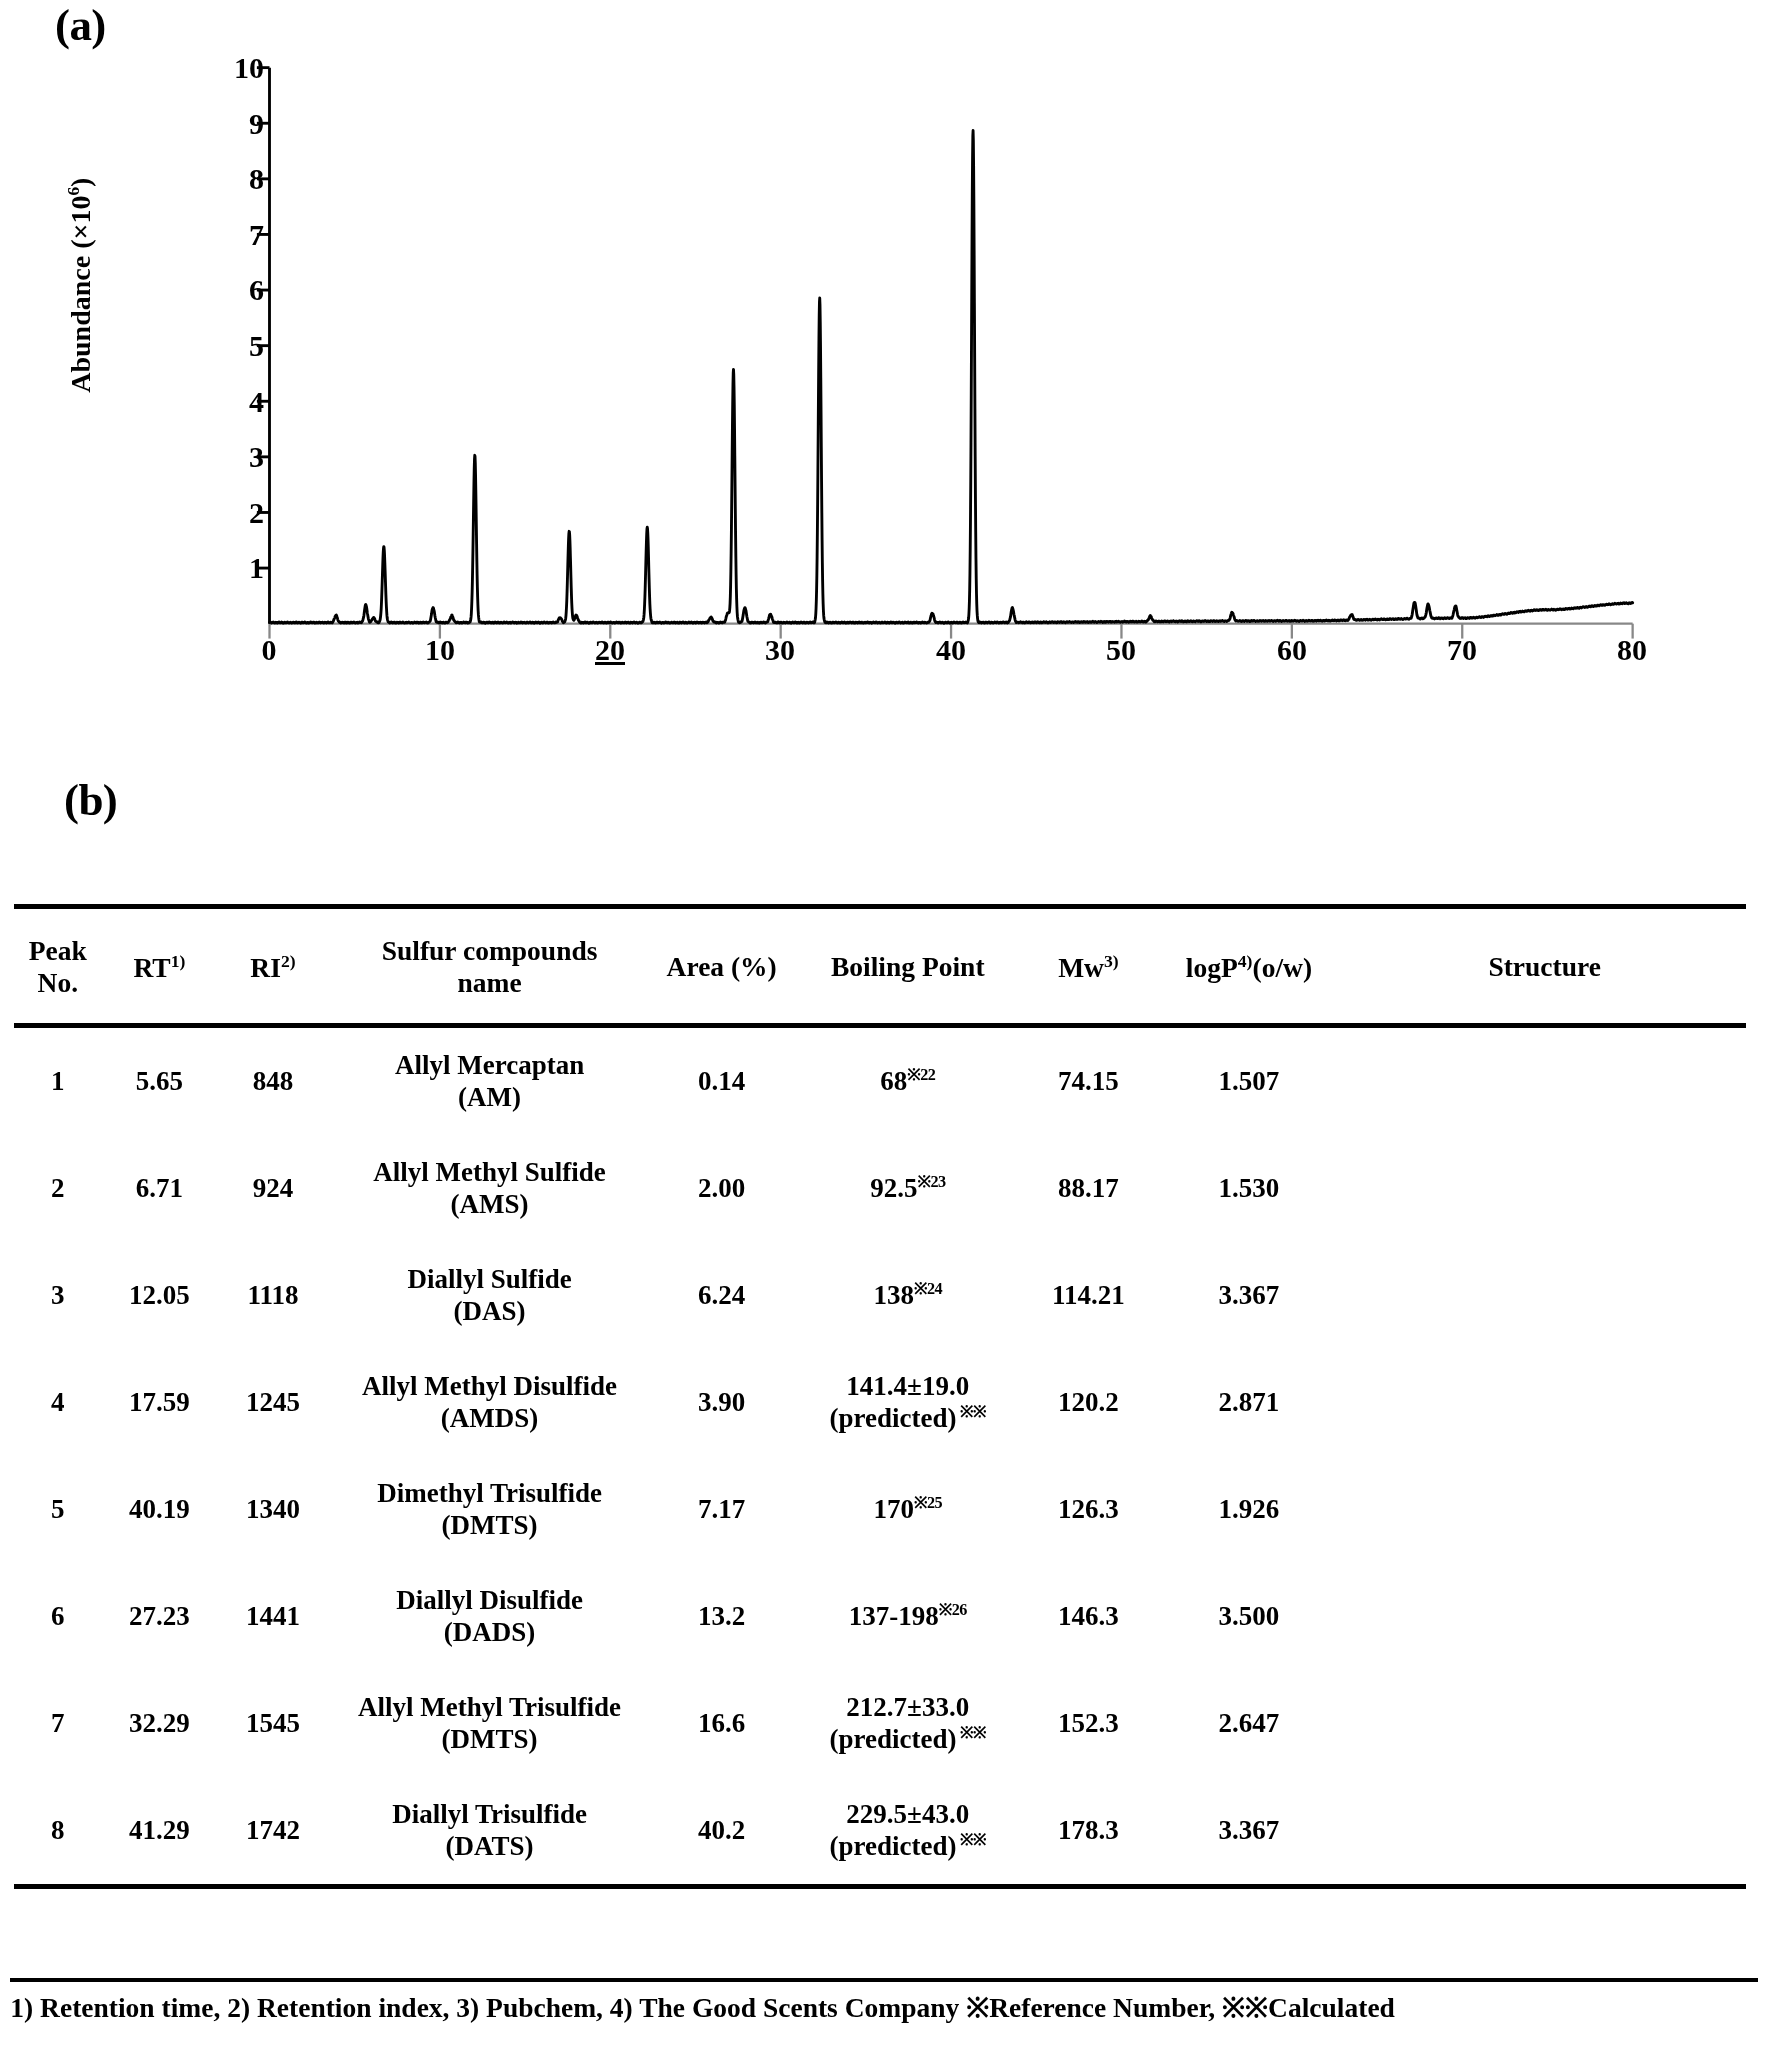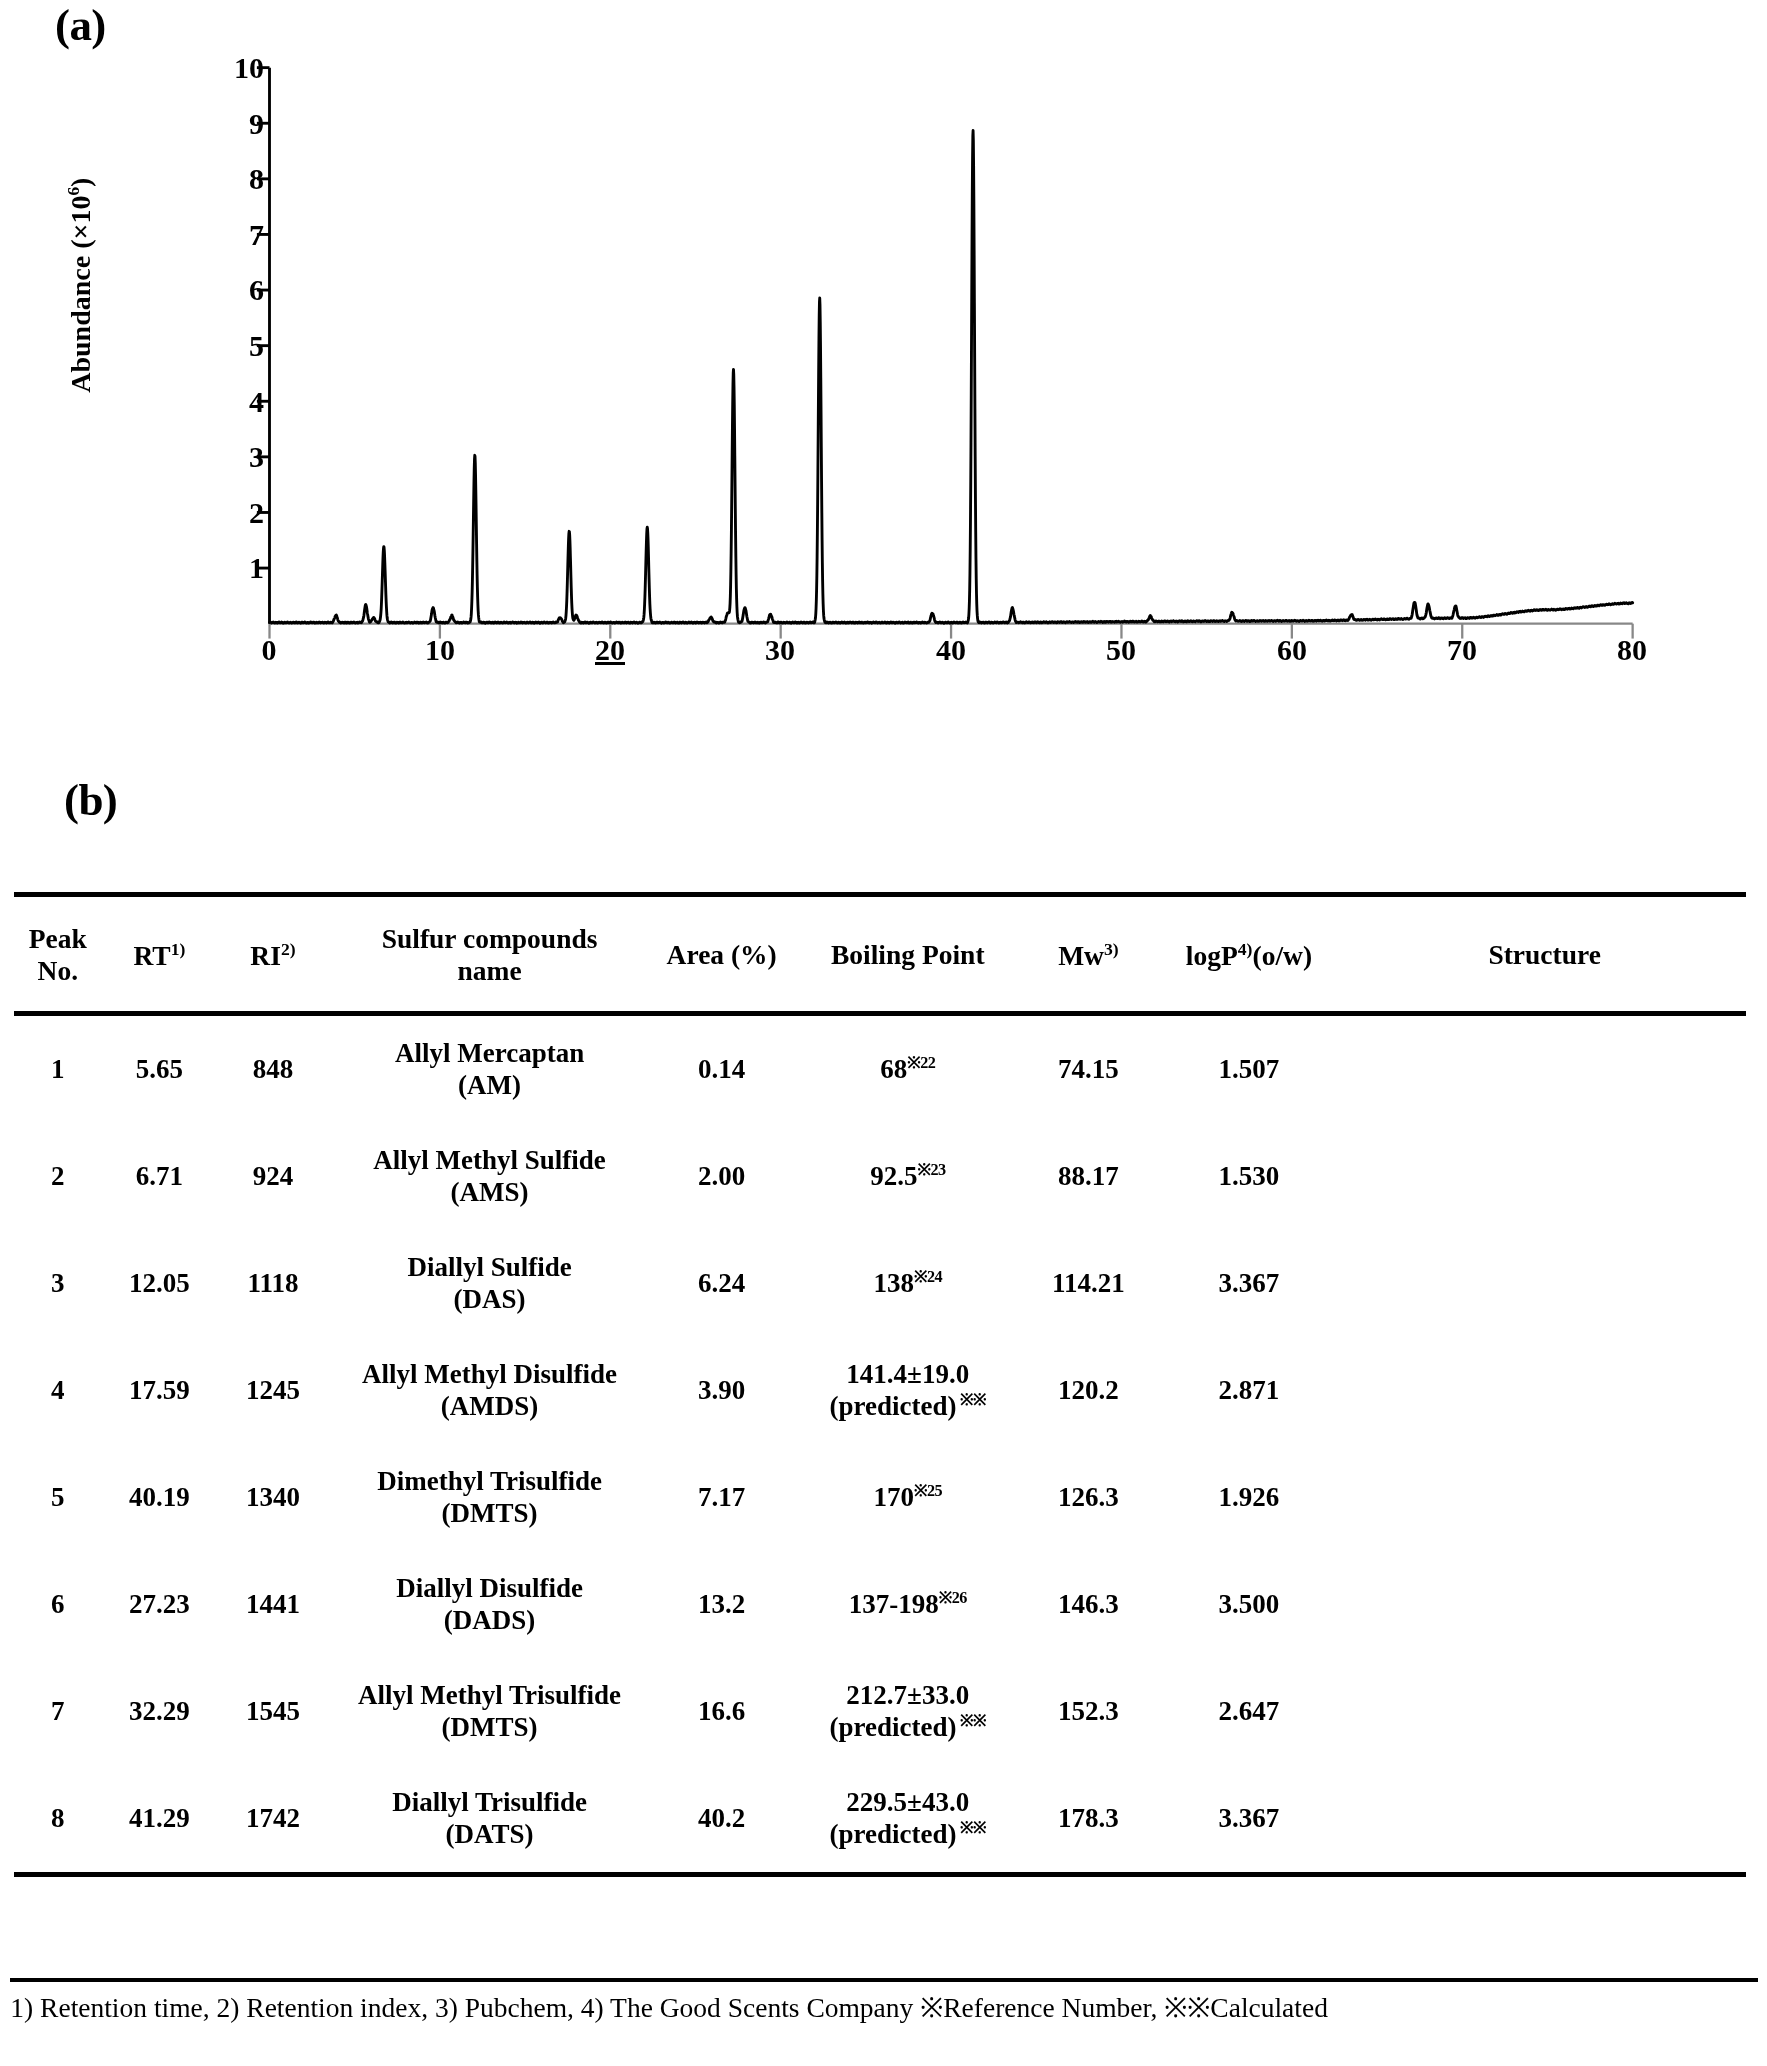--- a/index.html
+++ b/index.html
@@ -57,20 +57,21 @@
   }
   #plot-svg{position:absolute;left:0;top:0;}
 
   
   .tbl-zone{position:absolute;left:0px;top:892px;width:1768px;}
   table.data{
     border-collapse:collapse;
     width:1732px;
     margin-left:13.8px;
     table-layout:fixed;
+    margin-top:12px;
   }
   table.data th, table.data td{
     padding:0;
     font-weight:bold;
     text-align:center;
     vertical-align:middle;
     font-size:27px;
     line-height:1.18;
   }
   thead tr.hdr th{
@@ -97,21 +98,21 @@
   .colw-mw{width:132px;}
   .colw-logp{width:189px;}
   .colw-struct{width:402px;}
 
   
   .footnote{
     position:absolute;
     left:10.3px;
     top:1978px;
     width:1748px;
-    font-weight:normal;
+    font-weight:bold;
     font-size:27.5px;
     line-height:1.30;
     border-top:4px solid #000;
     padding-top:8px;
   }
 </style>
 </head>
 <body>
 
 <div class="page">

